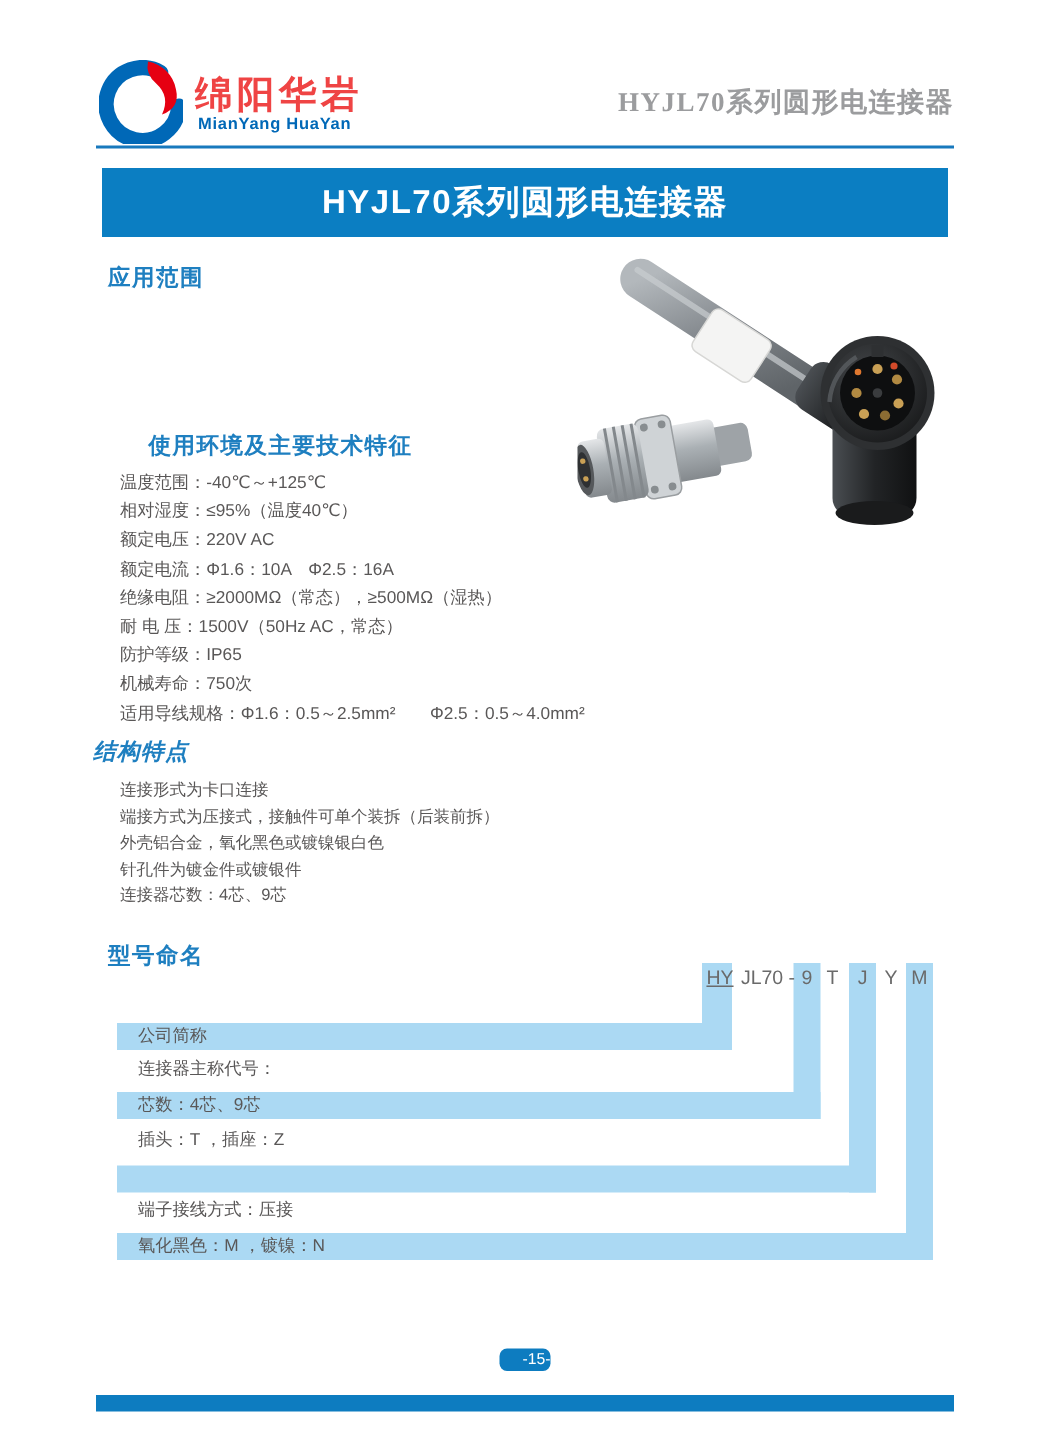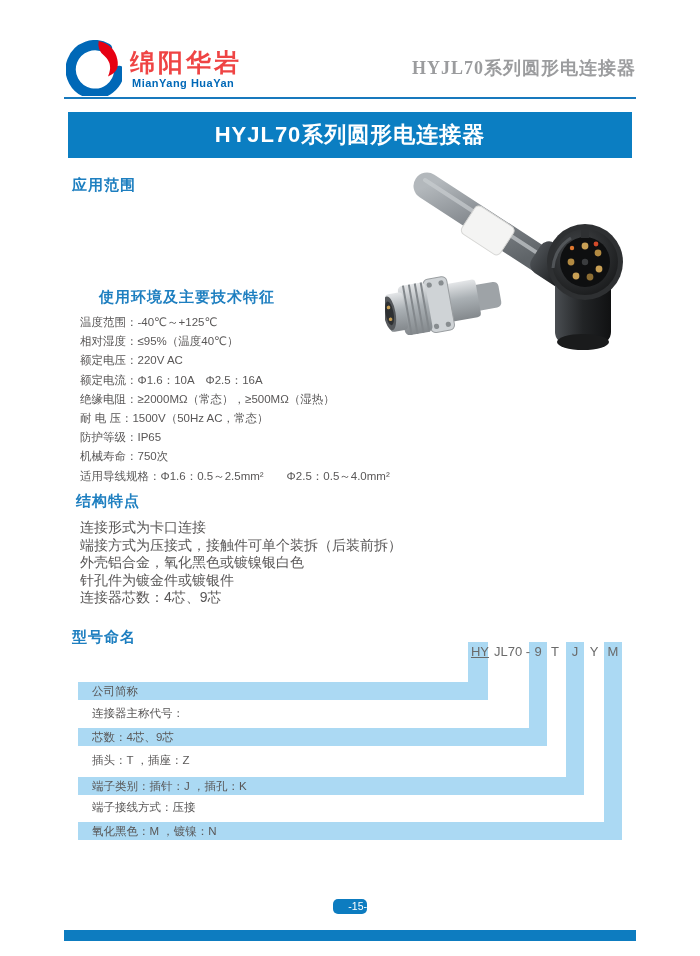--- a/index.html
+++ b/index.html
@@ -12,21 +12,21 @@
   .doc-title{font-family:"Liberation Serif","DejaVu Serif",serif;font-size:18px;font-weight:bold;
              color:#9b9c9e;letter-spacing:1px;text-align:right;}
   .header-rule{height:2px;background:#1879bd;}
   
   .banner{background:#0b7ec2;color:#ffffff;font-size:22px;font-weight:bold;text-align:center;
           line-height:46px;letter-spacing:1px;}
   
   .sec-h{font-size:15px;font-weight:bold;color:#1e7fc0;letter-spacing:1px;}
   .body-text{font-size:11.5px;line-height:19.5px;text-align:justify;text-indent:2em;}
   .line-list div{font-size:11.5px;height:19.2px;line-height:19.2px;white-space:nowrap;}
-  .feat-list div{font-size:14px;height:17.6px;line-height:17.6px;white-space:nowrap;}
+  .feat-list div{font-size:11px;height:17.6px;line-height:17.6px;white-space:nowrap;}
   
   .code-part{position:absolute;top:2px;height:20px;line-height:20px;text-align:center;
              font-size:13px;color:#6a6a6a;white-space:nowrap;}
   .vbar{position:absolute;top:2px;width:20px;background:#abd9f3;}
   .hband{position:absolute;height:18px;background:#abd9f3;}
   .row-label{position:absolute;height:18px;line-height:18px;font-size:11.5px;color:#595757;white-space:nowrap;text-align:right;}
   
   .page-pill{background:#0d7cc0;border-radius:5px;color:#ffffff;font-size:10.5px;
              text-align:right;line-height:15px;}
   .bottom-bar{background:#0d7cc0;}
@@ -131,21 +131,21 @@
     <div>相对湿度：≤95%（温度40℃）</div>
     <div>额定电压：220V AC</div>
     <div>额定电流：Φ1.6：10A　Φ2.5：16A</div>
     <div>绝缘电阻：≥2000MΩ（常态），≥500MΩ（湿热）</div>
     <div>耐 电 压：1500V（50Hz AC，常态）</div>
     <div>防护等级：IP65</div>
     <div>机械寿命：750次</div>
     <div>适用导线规格：Φ1.6：0.5～2.5mm²　　Φ2.5：0.5～4.0mm²</div>
   </div>
 
-  <div class="abs sec-h" style="left:76px;top:492px;">结构特点</div>
+  <div class="abs sec-h" style="left:62px;top:492px;font-style:italic;">结构特点</div>
   <div class="abs feat-list" style="left:80px;top:519px;">
     <div>连接形式为卡口连接</div>
     <div>端接方式为压接式，接触件可单个装拆（后装前拆）</div>
     <div>外壳铝合金，氧化黑色或镀镍银白色</div>
     <div>针孔件为镀金件或镀银件</div>
     <div>连接器芯数：4芯、9芯</div>
   </div>
 
   <div class="abs sec-h" style="left:72px;top:628px;">型号命名</div>
 
@@ -166,21 +166,20 @@
 
     <div class="hband" style="left:14px;top:42px;width:410px;"></div>
     <div class="hband" style="left:14px;top:88px;width:469px;"></div>
     <div class="hband" style="left:14px;top:137px;width:506px;"></div>
     <div class="hband" style="left:14px;top:182px;width:544px;"></div>
 
     <div class="row-label" style="left:28px;top:42px;">公司简称</div>
     <div class="row-label" style="left:28px;top:64px;">连接器主称代号：</div>
     <div class="row-label" style="left:28px;top:88px;">芯数：4芯、9芯</div>
     <div class="row-label" style="left:28px;top:111px;">插头：T ，插座：Z</div>
-    <div class="row-label" style="left:28px;top:137px;">端子类别：插针：J ，插孔：K</div>
     <div class="row-label" style="left:28px;top:158px;">端子接线方式：压接</div>
     <div class="row-label" style="left:28px;top:182px;">氧化黑色：M ，镀镍：N</div>
   </div>
 
   <div class="abs page-pill" style="left:333px;top:899px;width:34px;height:15px;">-15-</div>
   <div class="abs bottom-bar" style="left:64px;top:930px;width:572px;height:11px;"></div>
 
 </div>
 
 </body></html>

